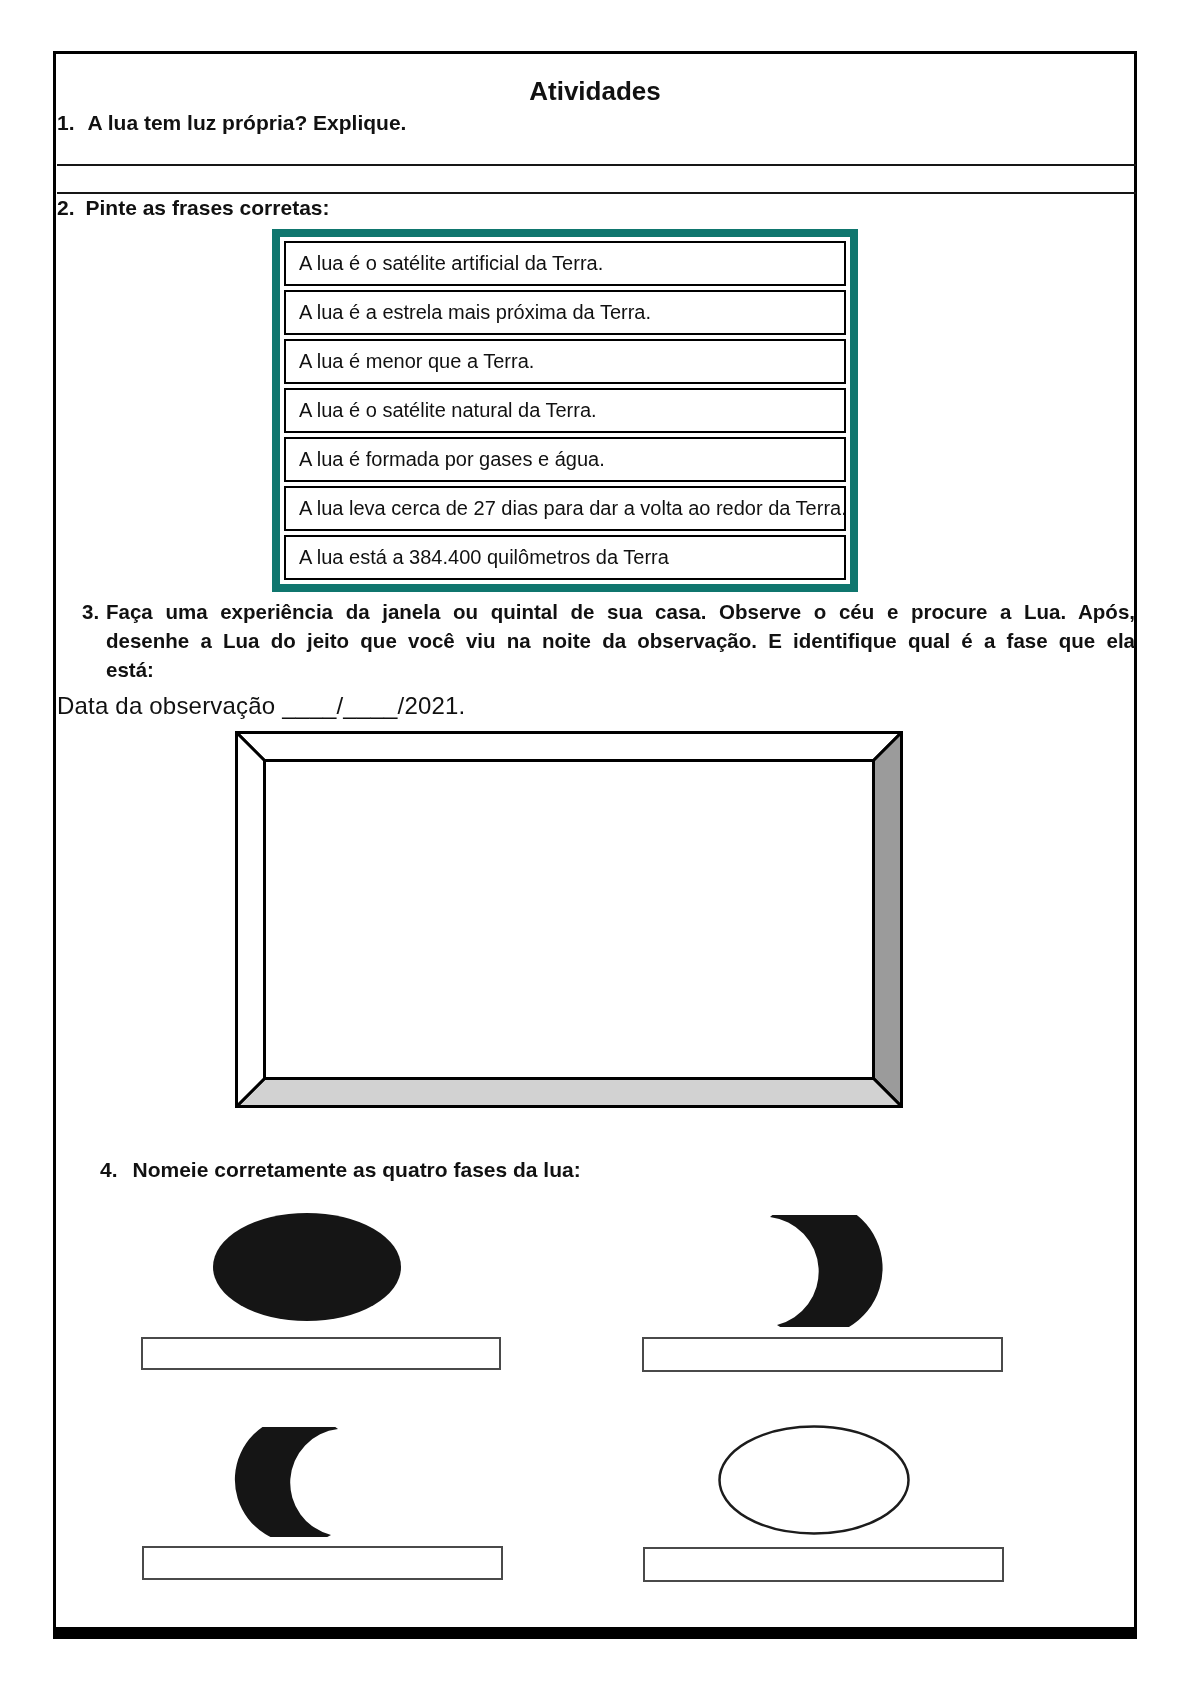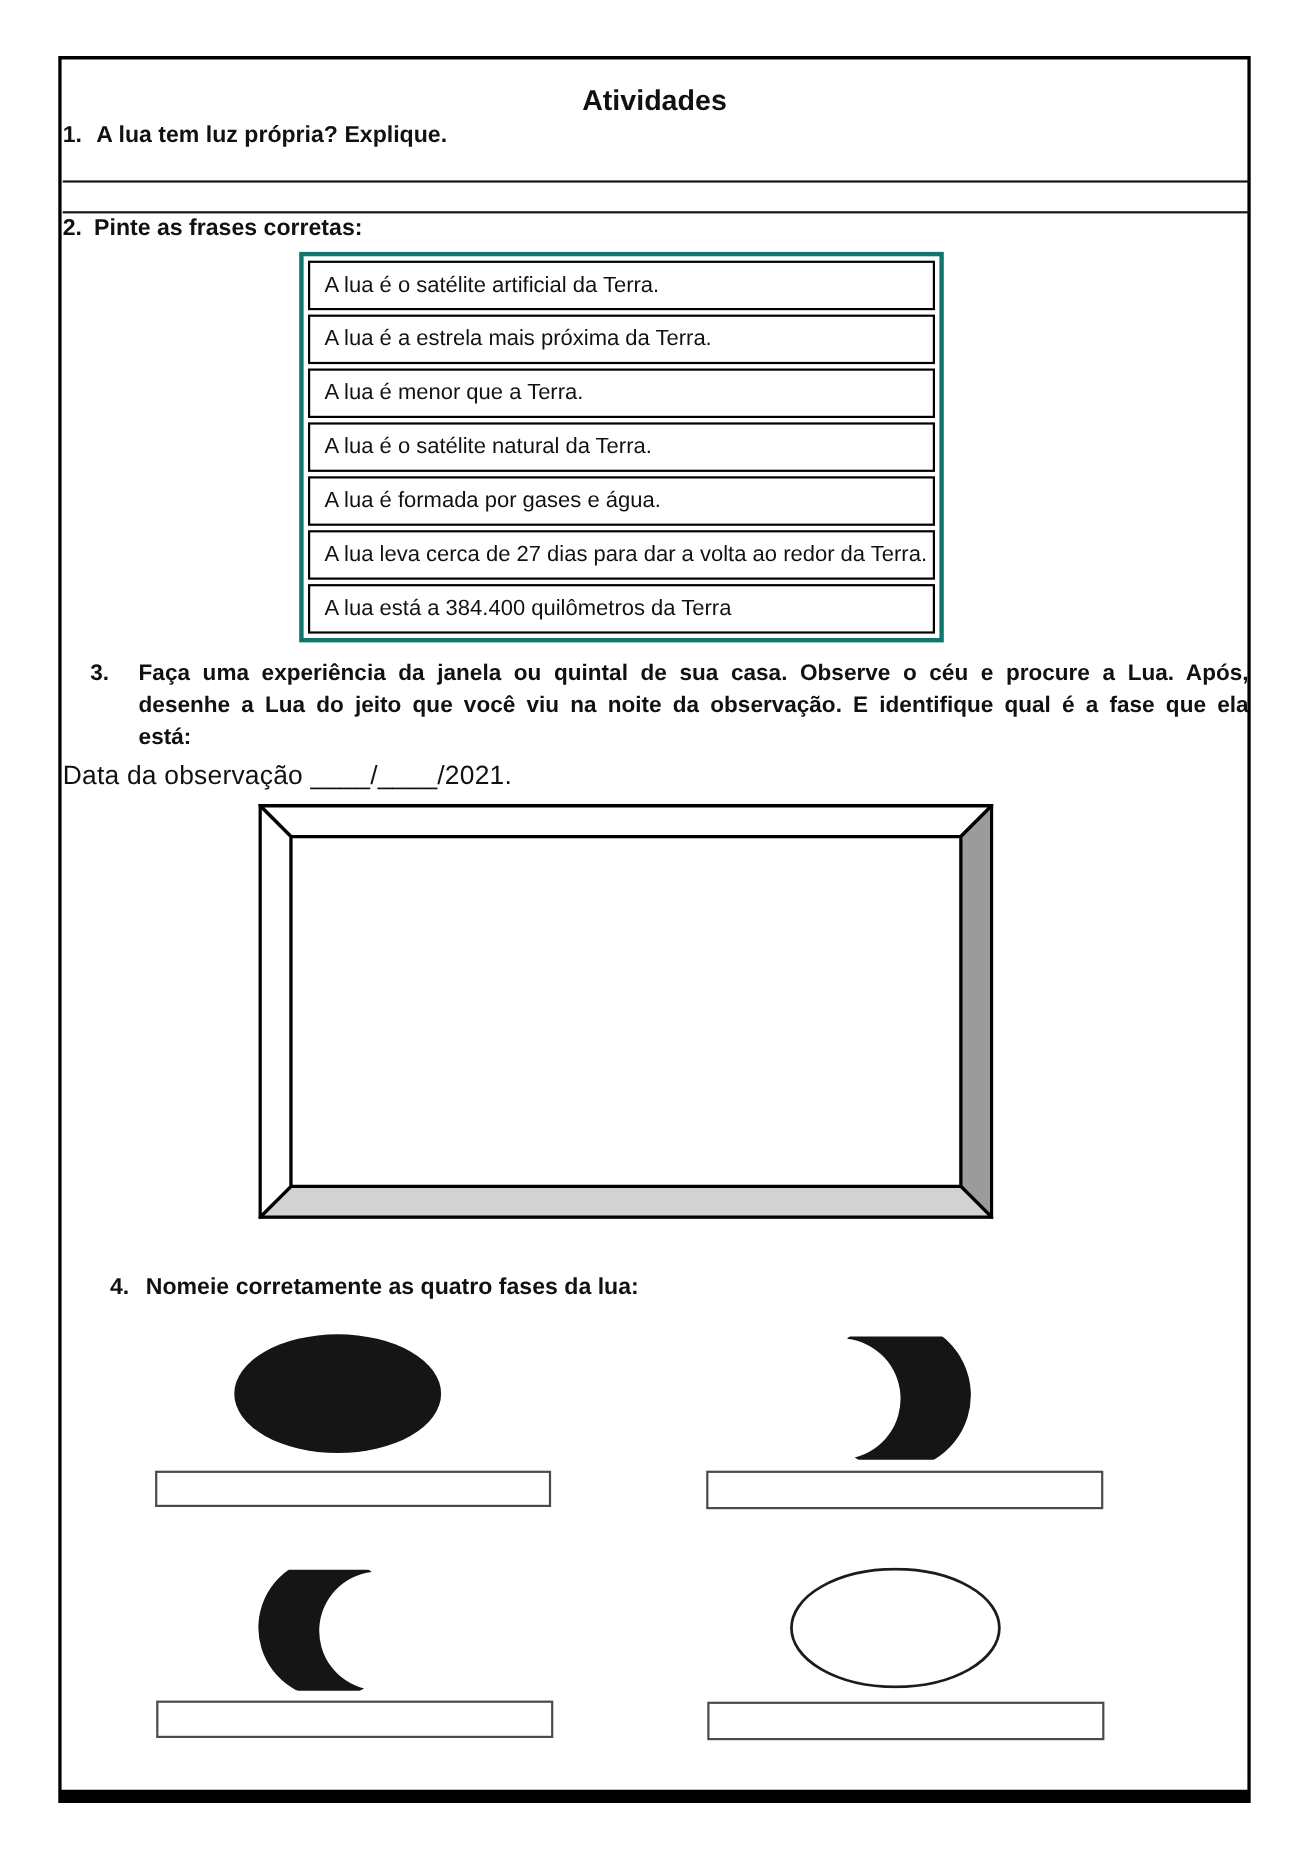--- a/index.html
+++ b/index.html
@@ -16,31 +16,31 @@
     font-size:26px;font-weight:bold;
   }
   .qrow{position:absolute;font-size:21px;font-weight:bold;display:flex;}
   .q1{left:57px;top:111px;gap:13px;}
   .q2{left:57px;top:196px;gap:11px;}
   .q4{left:100px;top:1158px;gap:15px;}
   .answer-line{position:absolute;left:57px;width:1079px;height:0;border-bottom:2px solid #161616;}
   .al1{top:164px;} .al2{top:192px;}
   .phrase-table{
     position:absolute;left:272px;top:229px;width:586px;box-sizing:border-box;
-    border:4px solid #0f766e;padding:4px;background:#fff;
+    border:8px solid #0f766e;padding:4px;background:#fff;
   }
   .phrase-row{
     box-sizing:border-box;border:2px solid #000;height:45px;line-height:40px;
     font-size:20px;padding-left:13px;margin-bottom:4px;background:#fff;
     white-space:nowrap;overflow:hidden;
   }
   .phrase-row:last-child{margin-bottom:0;}
   .q3-wrap{position:absolute;left:82px;top:597px;width:1053px;font-size:20.5px;font-weight:bold;line-height:29px;}
   .q3-num{position:absolute;left:0;top:0;}
-  .q3-lines{margin-left:44px;}
+  .q3-lines{margin-left:24px;}
   .q3-just{text-align:justify;text-align-last:justify;}
   .observation{position:absolute;left:57px;top:692px;font-size:24px;font-weight:400;letter-spacing:0.2px;}
   .frame-box{position:absolute;left:235px;top:731px;width:668px;height:377px;}
   .moon{position:absolute;}
   .m-new{left:212px;top:1212px;}
   .m-cres-right{left:768px;top:1215px;}
   .m-cres-left{left:230px;top:1427px;}
   .m-full{left:718px;top:1425px;}
   .abox{position:absolute;box-sizing:border-box;border:2px solid #4a4a4a;background:#fff;}
   .b1{left:141px;top:1337px;width:360px;height:33px;}

